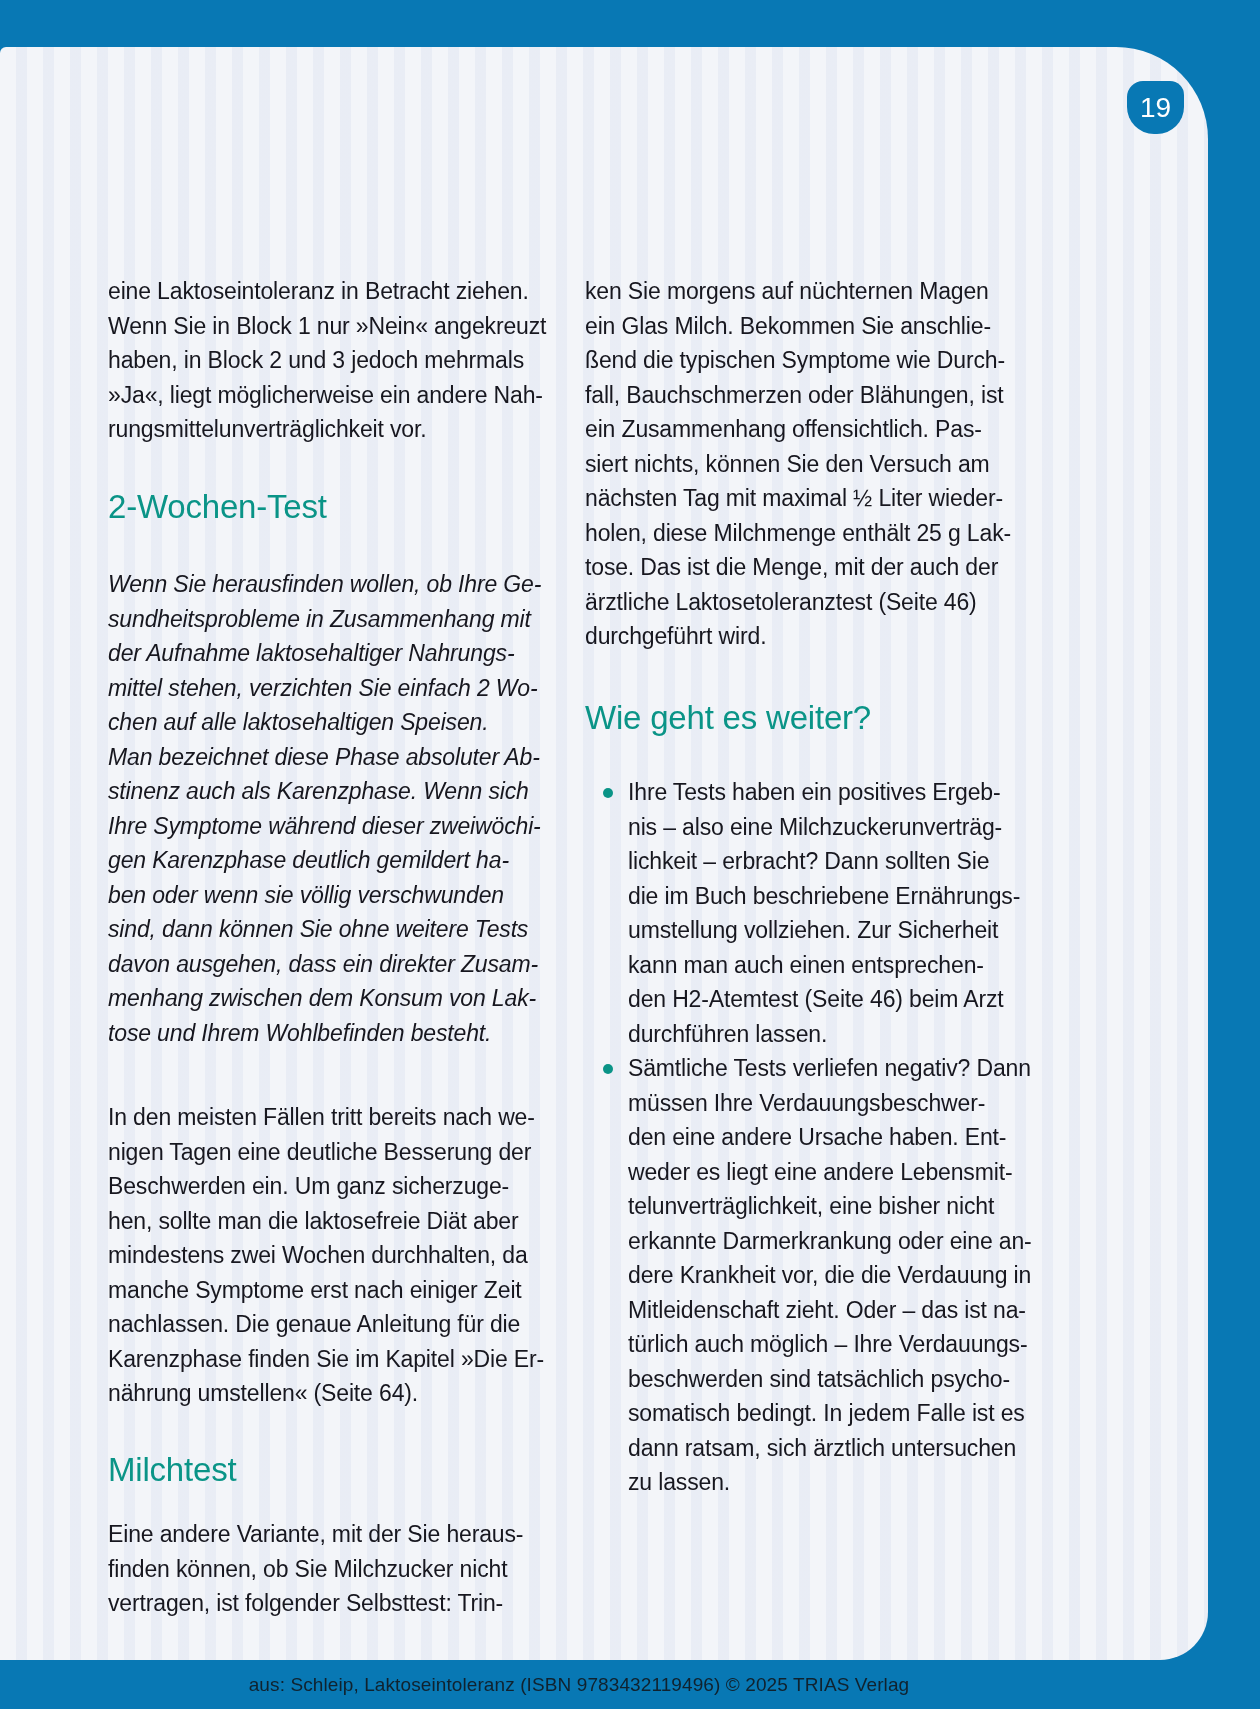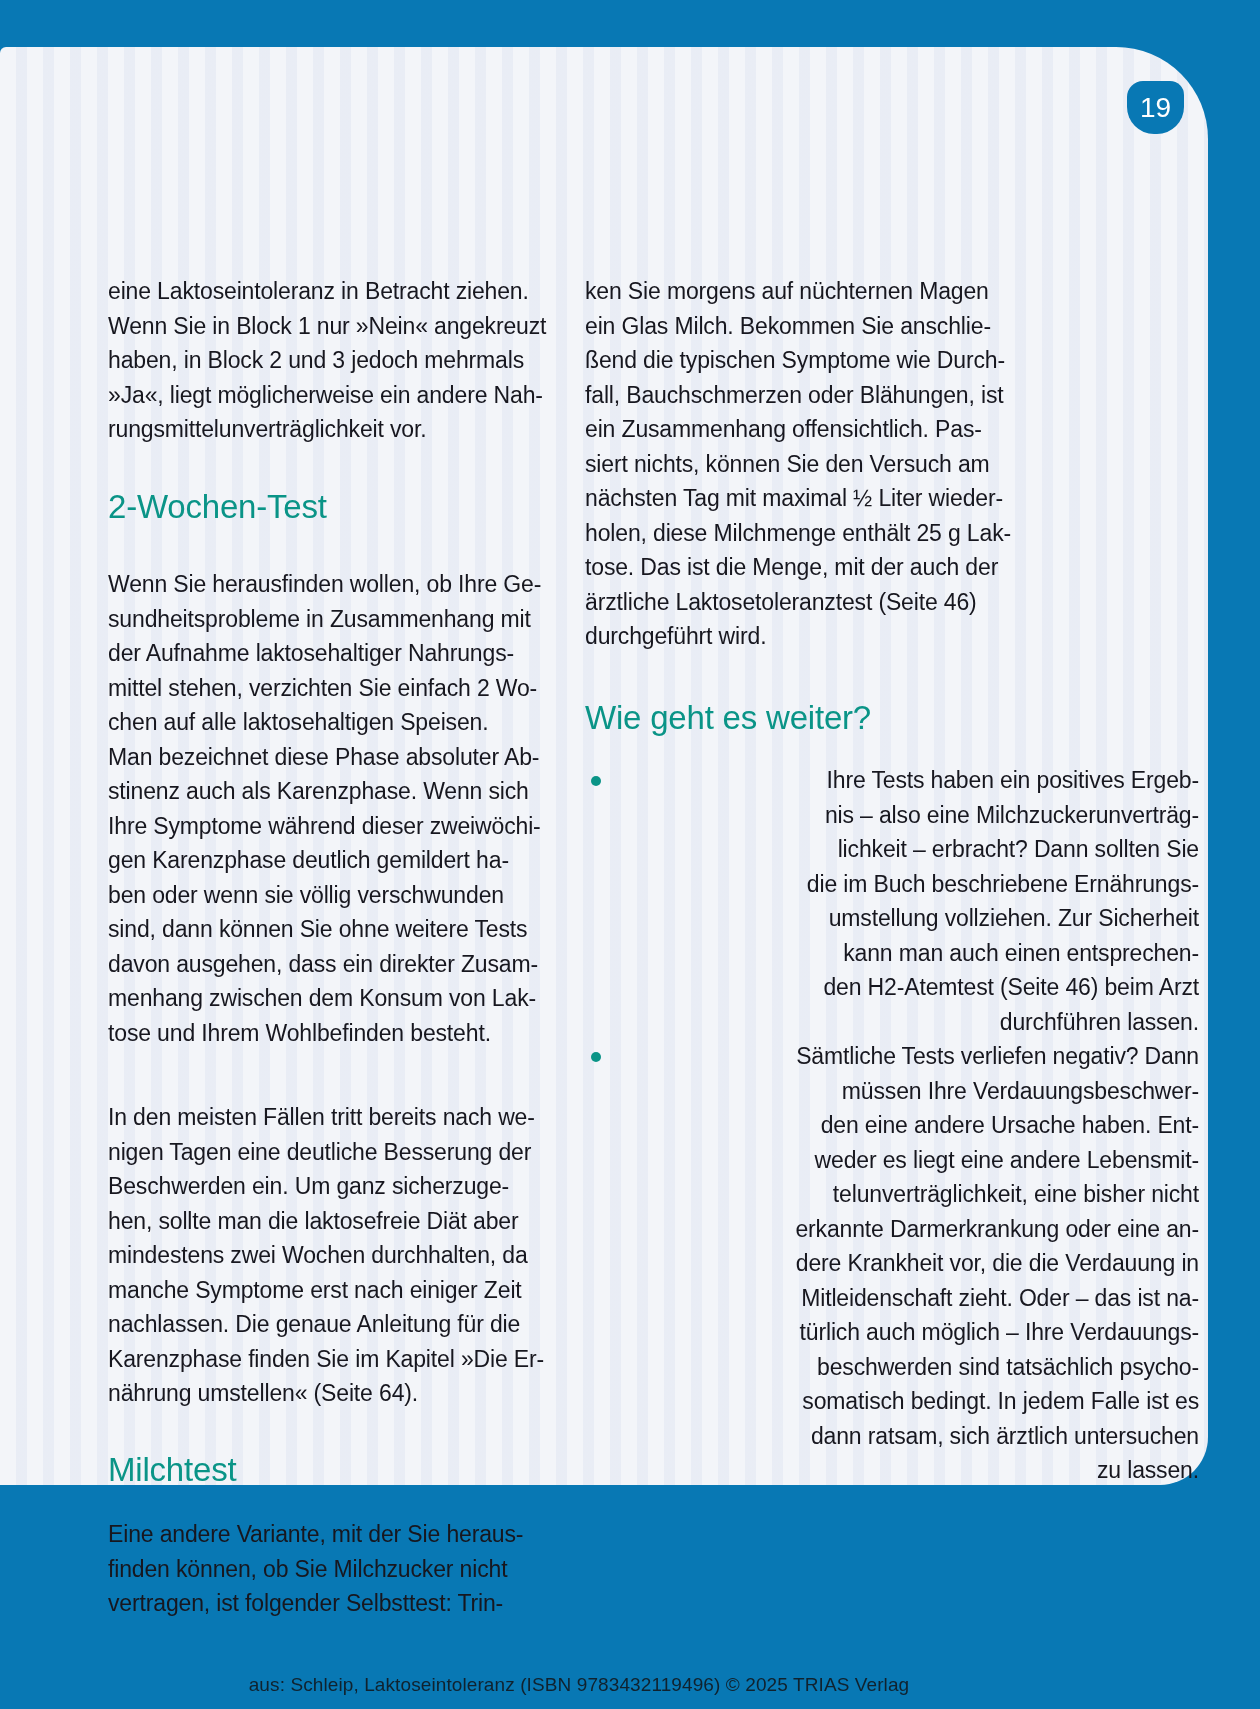--- a/index.html
+++ b/index.html
@@ -12,21 +12,21 @@
     position: relative;
     overflow: hidden;
     background: #0878b4;
     font-family: "Liberation Sans", "DejaVu Sans", sans-serif;
   }
   .page {
     position: absolute;
     left: 0;
     top: 47px;
     width: 1208px;
-    height: 1438px;
+    height: 1613px;
     background-color: #f3f5f9;
     background-image: repeating-linear-gradient(
       90deg,
       rgba(255,255,255,0) 0px,
       rgba(255,255,255,0) 16px,
       rgba(210,218,236,0.30) 16px,
       rgba(210,218,236,0.30) 27px
     );
     border-radius: 6px 92px 48px 0;
   }
@@ -62,24 +62,23 @@
     white-space: pre;
   }
   .left-col { left: 108px; width: 472px; }
   .right-col { left: 585px; width: 605px; }
 
   .bullet-list {
     position: absolute;
     left: 585px;
     top: 712px;
     width: 610px;
-    margin: 4px;
+    margin: 16px;
     padding: 0;
     list-style: none;
-    text-align: right;
   }
   .bullet-list li {
     position: relative;
     padding-left: 27px;
   }
   .bullet-item-text {
     font-size: 23px;
     line-height: 34.5px;
     color: #17171f;
     letter-spacing: -0.15px;
@@ -114,21 +113,21 @@
 <div class="page">
 
   <div class="body-text left-col" style="top: 227px;">eine Laktoseintoleranz in Betracht ziehen.
 Wenn Sie in Block 1 nur »Nein« angekreuzt
 haben, in Block 2 und 3 jedoch mehrmals
 »Ja«, liegt möglicherweise ein andere Nah-
 rungsmittelunverträglichkeit vor.</div>
 
   <div class="heading left-col" style="top: 440px;">2-Wochen-Test</div>
 
-  <div class="body-text left-col" style="top: 520px;">Wenn Sie herausfinden wollen, ob Ihre Ge-
+  <div class="body-text left-col" style="top: 520px; font-style: italic;">Wenn Sie herausfinden wollen, ob Ihre Ge-
 sundheitsprobleme in Zusammenhang mit
 der Aufnahme laktosehaltiger Nahrungs-
 mittel stehen, verzichten Sie einfach 2 Wo-
 chen auf alle laktosehaltigen Speisen.
 Man bezeichnet diese Phase absoluter Ab-
 stinenz auch als Karenzphase. Wenn sich
 Ihre Symptome während dieser zweiwöchi-
 gen Karenzphase deutlich gemildert ha-
 ben oder wenn sie völlig verschwunden
 sind, dann können Sie ohne weitere Tests

